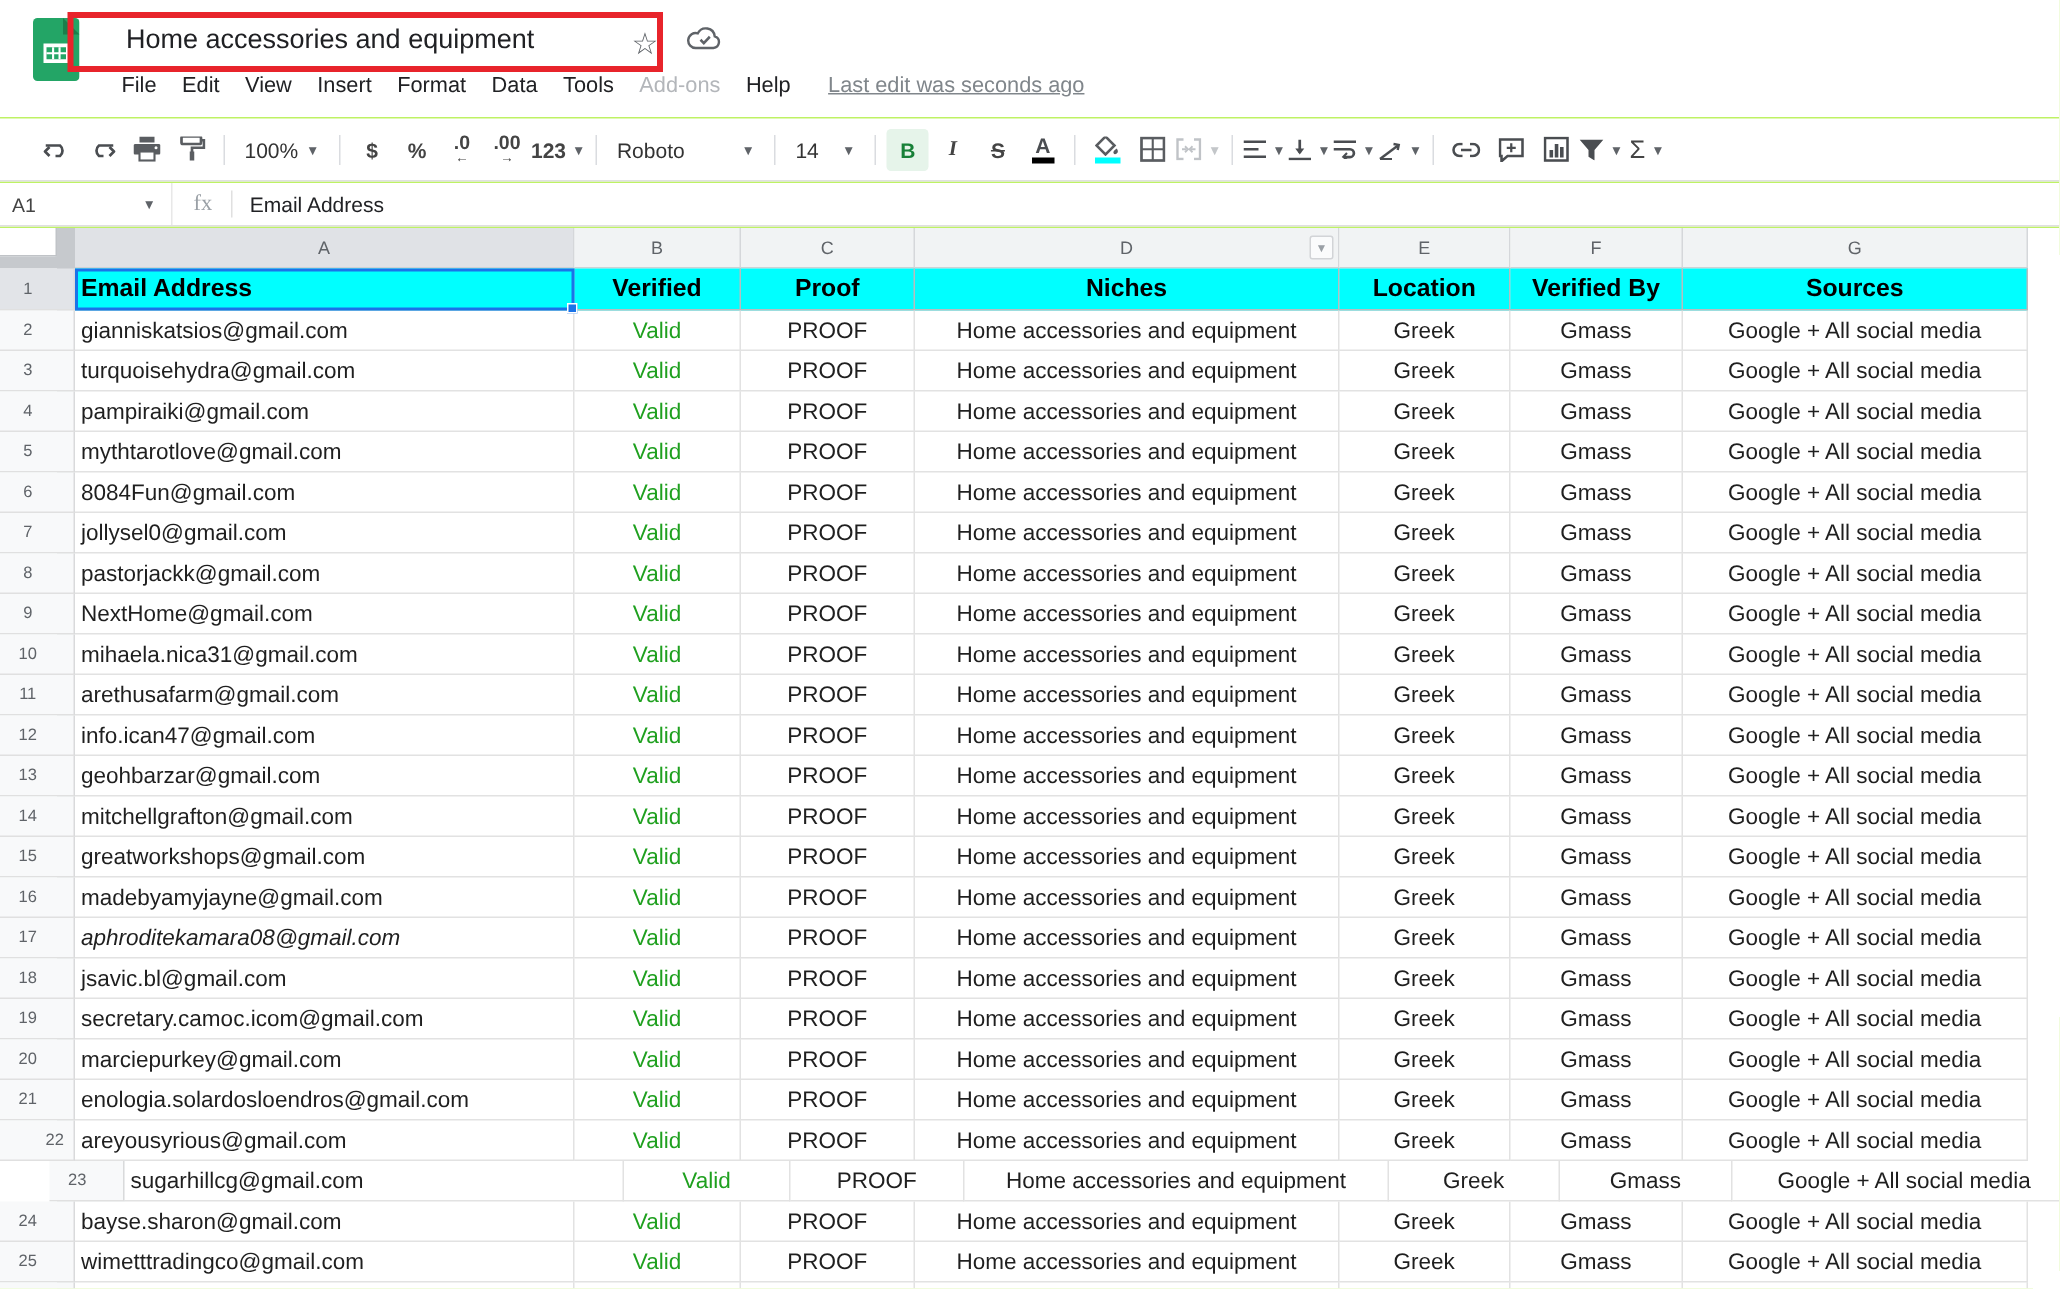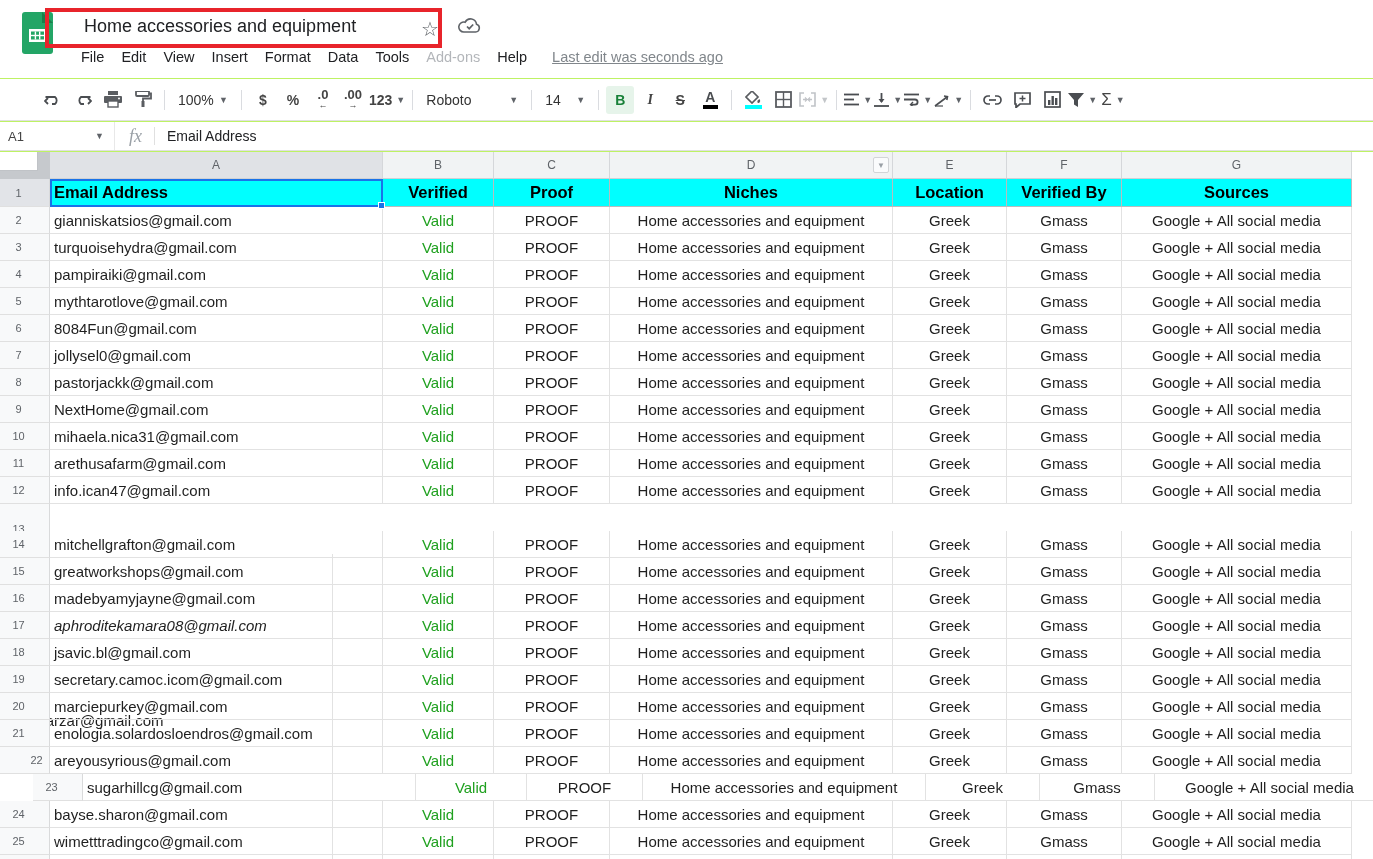--- a/index.html
+++ b/index.html
@@ -14,21 +14,21 @@
   .star-btn { position:absolute; left:421px; top:17px; font-size:20px; color:#5f6368; cursor:pointer; }
   .cloud-btn { position:absolute; left:458px; top:17px; }
   .annotation { position:absolute; left:45px; top:8px; width:397px; height:40px; border:4px solid var(--annotation,#e8242b); pointer-events:none; z-index:50; }
 
   .menubar { position:absolute; left:81px; top:49px; display:flex; align-items:center; font-size:14.5px; }
   .menu-item { margin-right:17px; color:#202124; cursor:pointer; }
   .menu-item.muted { color:#b3b6ba; }
   .last-edit { margin-left:8px; color:#80868b; text-decoration:underline; cursor:pointer; }
 
   
-  .toolbar { position:absolute; top:79px; left:0; right:0; height:42px; background:#fff; border-bottom:1px solid #e0e0e0; display:flex; align-items:center; padding-left:38px; }
+  .toolbar { position:absolute; top:79px; left:0; right:0; height:42px; background:#fff; border-bottom:1px solid #e0e0e0; display:flex; align-items:center; padding-left:23px; }
   .tb { height:28px; min-width:28px; display:flex; align-items:center; justify-content:center; border-radius:3px; color:#4a4d51; cursor:pointer; margin:0 1px; position:relative; }
   .tb svg { display:block; }
   .tb.text { font-size:14px; font-weight:bold; color:#444; }
   .tb.disabled { color:#b6b9bd; }
   .sep { width:1px; height:20px; background:#dadce0; margin:0 6px; }
   .caret { font-size:9px; color:#5f6368; margin-left:4px; }
   .caret.dis { color:#c3c6c9; }
   .zoom-box,.font-box,.size-box { display:flex; align-items:center; justify-content:space-between; font-size:14px; color:#333; padding:0 6px; cursor:pointer; }
   .zoom-box{ width:62px; } .font-box{ width:104px; } .size-box{ width:52px; }
   .fmt-num { display:flex; flex-direction:column; align-items:center; line-height:10px; font-size:13px; font-weight:bold; color:#444; }
@@ -38,21 +38,21 @@
   .btn-strike { text-decoration:line-through; font-size:15px; }
   .txtcolor { display:flex; flex-direction:column; align-items:center; line-height:13px; font-size:14px; font-weight:bold; }
   .txtcolor .bar { width:15px; height:4px; background:#000; margin-top:1px; }
   .fillcolor .bar { width:17px; height:4px; background:var(--header-fill,#00ffff); margin-top:1px; }
   .fillcolor { display:flex; flex-direction:column; align-items:center; }
   .sigma { font-size:17px; color:#444; }
 
   
   .formula-bar { position:absolute; top:122px; left:0; right:0; height:29px; background:#fff; border-bottom:1px solid #e0e0e0; display:flex; align-items:center; }
   .name-box { width:115px; height:100%; display:flex; align-items:center; justify-content:space-between; padding:0 10px 0 8px; font-size:13px; color:#444; border-right:1px solid #e8e8e8; cursor:pointer; }
-  .fx { font-family:"Liberation Serif",serif; font-style:italic; color:#9aa0a6; font-size:18px; margin:0 12px 0 14px; }
+  .fx { font-family:"Liberation Serif",serif; color:#9aa0a6; font-size:15px; margin:0 12px 0 14px; }
   .fbar-div { width:1px; height:18px; background:#e0e0e0; margin-right:12px; }
   .formula-value { font-size:14px; color:#202124; }
 
   
   .grid { position:absolute; top:152px; left:0; width:1373px; height:707px; overflow:hidden; background:#fff; }
   .freeze-v { position:absolute; left:38px; top:0; width:12px; height:100%; background:#c6c9cd; }
   .gridrow { display:flex; position:relative; }
   .rowhdr { width:50px; flex:0 0 50px; background:#f8f9fa; border-bottom:1px solid #e0e0e0; border-right:1px solid #d9dadb; display:flex; align-items:center; justify-content:center; font-size:11px; color:#5f6368; cursor:pointer; }
   .rowhdr.sel { background:#e2e4e8; }
   .rowhdr span { position:relative; left:-6px; }
@@ -452,21 +452,21 @@
             <span>12</span>
           </div>
           <div class="cell" style="width: 333px; flex: 0 0 333px; height: 27px;">info.ican47@gmail.com</div>
           <div class="cell center valid" style="width: 111px; flex: 0 0 111px; height: 27px;">Valid</div>
           <div class="cell center" style="width: 116px; flex: 0 0 116px; height: 27px;">PROOF</div>
           <div class="cell center" style="width: 283px; flex: 0 0 283px; height: 27px;">Home accessories and equipment</div>
           <div class="cell center" style="width: 114px; flex: 0 0 114px; height: 27px;">Greek</div>
           <div class="cell center" style="width: 115px; flex: 0 0 115px; height: 27px;">Gmass</div>
           <div class="cell center" style="width: 230px; flex: 0 0 230px; height: 27px;">Google + All social media</div>
         </div>
-        <div class="gridrow" style="height: 27px; flex-direction: column;">
+        <div class="gridrow" style="height: 27px;">
           <div class="rowhdr" style="height: 27px;">
             <span>13</span>
           </div>
           <div class="cell" style="width: 333px; flex: 0 0 333px; height: 27px;">geohbarzar@gmail.com</div>
           <div class="cell center valid" style="width: 111px; flex: 0 0 111px; height: 27px;">Valid</div>
           <div class="cell center" style="width: 116px; flex: 0 0 116px; height: 27px;">PROOF</div>
           <div class="cell center" style="width: 283px; flex: 0 0 283px; height: 27px;">Home accessories and equipment</div>
           <div class="cell center" style="width: 114px; flex: 0 0 114px; height: 27px;">Greek</div>
           <div class="cell center" style="width: 115px; flex: 0 0 115px; height: 27px;">Gmass</div>
           <div class="cell center" style="width: 230px; flex: 0 0 230px; height: 27px;">Google + All social media</div>

